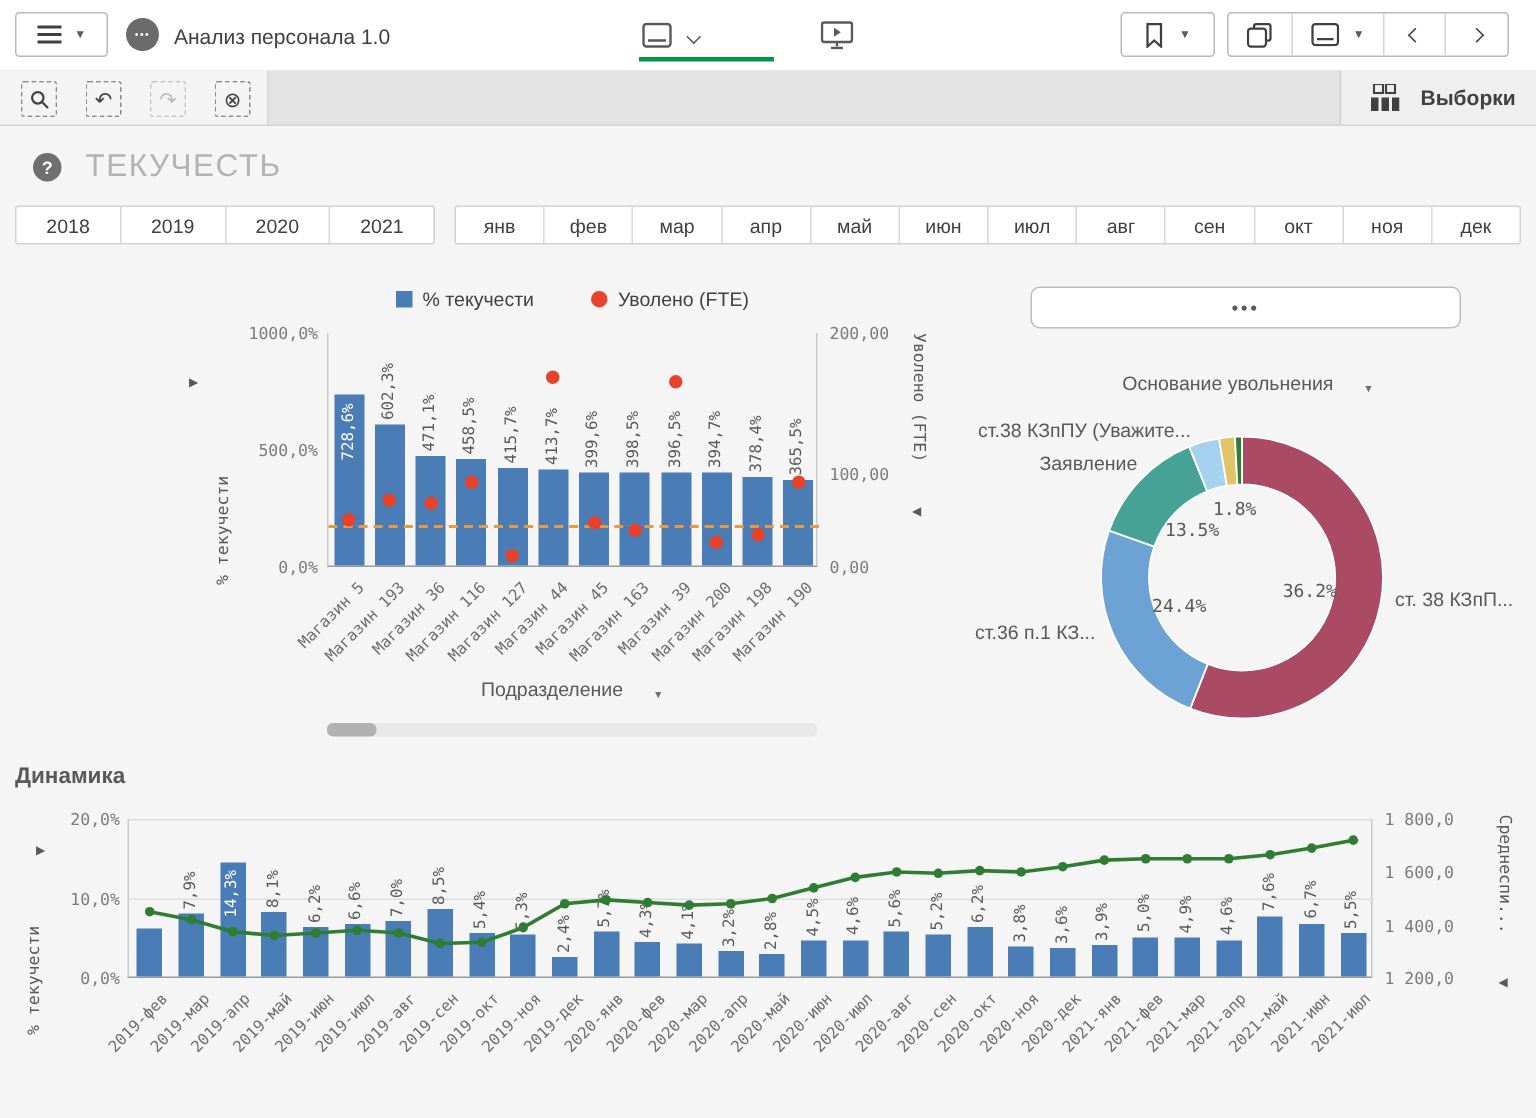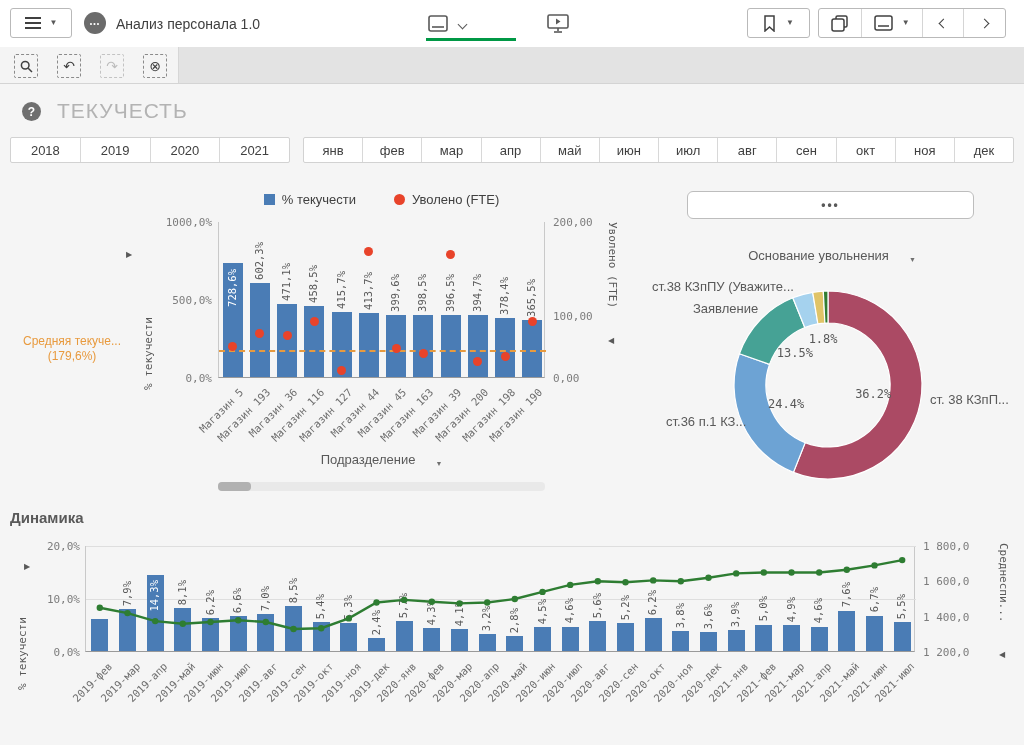--- a/index.html
+++ b/index.html
@@ -149,20 +149,30 @@
     <div class="dashicon" style="left:57px">
       <span style="font-size:14px;color:#404040;line-height:1">↶</span>
     </div>
     <div class="dashicon" style="left:100px;border-color:#c3c3c3">
       <span style="font-size:14px;color:#bdbdbd;line-height:1">↷</span>
     </div>
     <div class="dashicon" style="left:143px">
       <span style="font-size:14px;color:#404040;line-height:1">⊗</span>
     </div>
   </div>
+  <div class="selright">
+    <svg width="19" height="18" viewBox="0 0 19 18">
+      <rect x="2" y="0" width="6" height="6" fill="none" stroke="#404040" stroke-width="1.4"></rect>
+      <rect x="10" y="0" width="6" height="6" fill="none" stroke="#404040" stroke-width="1.4"></rect>
+      <rect x="0" y="9" width="5" height="9" fill="#404040"></rect>
+      <rect x="7" y="9" width="5" height="9" fill="#404040"></rect>
+      <rect x="14" y="9" width="5" height="9" fill="#404040"></rect>
+    </svg>
+    <span class="lbl">Выборки</span>
+  </div>
 </div>
 
 <div class="helpcircle">
     <span>?</span>
   </div>
 <div class="pagetitle">ТЕКУЧЕСТЬ</div>
 
 <div class="filterbar" id="years" style="left:10px;width:280px">
     <div class="fcell">2018</div>
     <div class="fcell">2019</div>
@@ -195,24 +205,20 @@
       <span>Уволено (FTE)</span>
     </span>
   </div>
 
   <span class="axarrow" style="left:116px;top:80px">▶</span>
   <div class="vup abs" style="left:132px;top:100px;height:120px">% текучести</div>
 
   <div class="vdown abs" style="left:596px;top:52px;height:115px">Уволено (FTE)</div>
   <span class="axarrow" style="left:598px;top:166px">◀</span>
 
-  <div class="reftext" style="left:2px;top:164px">
-    <div>Средняя текуче...</div>
-    <div>(179,6%)</div>
-  </div>
 
   <div class="plot" id="top-plot" style="left:208px;top:52px;width:327px;height:156px;
        border-left:1px solid #c9c9c9;border-right:1px solid #c9c9c9;border-bottom:1px solid #9a9a9a">
       <div class="bar" style="left: 3.6px; width: 20px; height: 113.7px; background: rgb(74, 124, 181);"></div>
       <div class="blab inside" style="left: 6.6px; top: 47.3px;">728,6%</div>
       <div class="xlab" style="left: 17.6px; top: 164px;">Магазин 5</div>
       <div class="bar" style="left: 30.9px; width: 20px; height: 94px; background: rgb(74, 124, 181);"></div>
       <div class="blab" style="left: 33.9px; bottom: 97px;">602,3%</div>
       <div class="xlab" style="left: 44.9px; top: 164px;">Магазин 193</div>
       <div class="bar" style="left: 58.1px; width: 20px; height: 73.5px; background: rgb(74, 124, 181);"></div>
@@ -292,21 +298,21 @@
       <path d="M152.8 127.8 A94 94 0 0 1 172.7 122.3 L177.9 153.8 A62 62 0 0 0 164.8 157.5 Z" fill="#a5d2ee" stroke="#ffffff" stroke-width="1.2"></path>
       <path d="M172.7 122.3 A94 94 0 0 1 183.3 121.1 L184.9 153.1 A62 62 0 0 0 177.9 153.8 Z" fill="#e0c468" stroke="#ffffff" stroke-width="1.2"></path>
       <path d="M183.3 121.1 A94 94 0 0 1 188.0 121.0 L188.0 153.0 A62 62 0 0 0 184.9 153.1 Z" fill="#337d33" stroke="#ffffff" stroke-width="1.2"></path>
     </svg>
   <div id="donut-labels">
       <div class="pctlbl" style="left: 233.2px; top: 223.6px;">36.2%</div>
       <div class="pctlbl" style="left: 146.1px; top: 234.1px;">24.4%</div>
       <div class="pctlbl" style="left: 154.8px; top: 183.2px;">13.5%</div>
       <div class="pctlbl" style="left: 183.1px; top: 169.3px;">1.8%</div>
       <div class="donutlbl" style="left: 290px; top: 222px;">ст. 38 КЗпП...</div>
-      <div class="donutlbl" style="left: 10px; top: 244px; margin-left: 16px;">ст.36 п.1 КЗ...</div>
+      <div class="donutlbl" style="left: 10px; top: 244px;">ст.36 п.1 КЗ...</div>
       <div class="donutlbl" style="left: 53px; top: 131px;">Заявление</div>
       <div class="donutlbl" style="left: 12px; top: 109px;">ст.38 КЗпПУ (Уважите...</div>
     </div>
 </div>
 
 <div class="card" id="chart-dyn" style="left:0;top:505px;width:1024px;height:240px">
   <div class="dyn-title">Динамика</div>
 
   <span class="axarrow" style="left:24px;top:57px">▶</span>
   <div class="vup abs" style="left:16px;top:75px;height:110px">% текучести</div>

